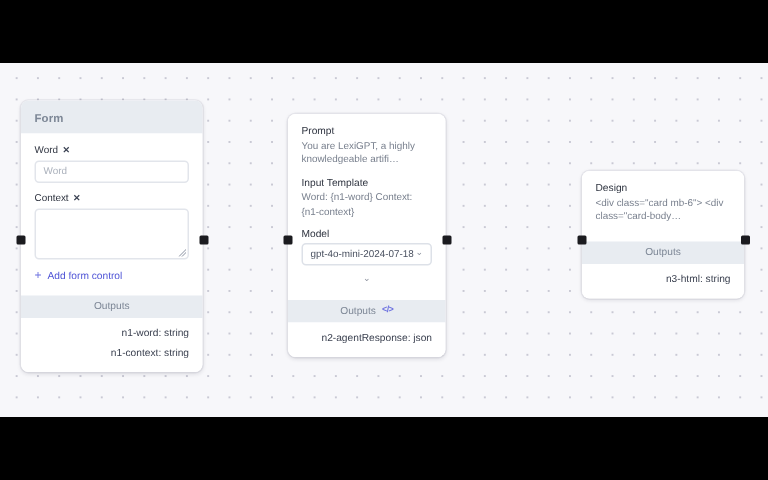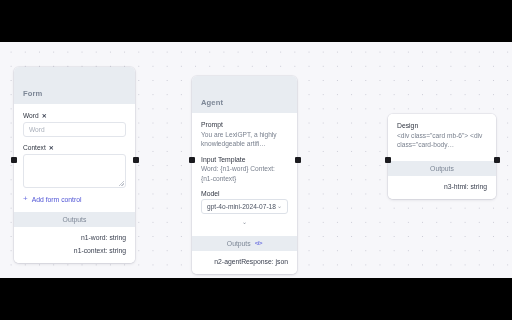--- a/index.html
+++ b/index.html
@@ -32,21 +32,21 @@
   
   .node {
     position:absolute; background:#fff;
     border-radius:5px;
     box-shadow:0 1px 3px rgba(22,26,48,.13), 0 0 0 1px rgba(20,24,50,.05);
     overflow:hidden; z-index:5;
   }
   .node-header {
     background:#e8ecf1; color:#7d8796;
     font-size:7.6px; font-weight:700; letter-spacing:.1px;
-    padding:22px 9px 6px 9px;
+    padding:7px 9px 6px 9px;
   }
   .node-body { padding:8px 9px 9px 9px; background:#fff; }
 
   .field-label {
     font-size:6.6px; color:#2f3440; font-weight:400;
     margin-bottom:3px; display:flex; align-items:center; gap:3px;
   }
   .x-icon {
     font-size:6px; color:#3b4253; font-weight:700; line-height:1;
     cursor:pointer;
@@ -159,21 +159,20 @@
       <div class="outputs-bar">
         <span>Outputs</span>
       </div>
       <div class="outputs-list">
         <div class="output-row">n1-word: string</div>
         <div class="output-row">n1-context: string</div>
       </div>
     </div>
 
     <div class="node" id="node-agent">
-      <div class="node-header">Agent</div>
       <div class="node-body">
 
         <div class="prop-title">Prompt</div>
         <div class="prop-value">You are LexiGPT, a highly knowledgeable artifi…</div>
 
         <div class="prop-title">Input Template</div>
         <div class="prop-value">Word: {n1-word} Context: {n1-context}</div>
 
         <div class="prop-title">Model</div>
         <div class="select-box">

